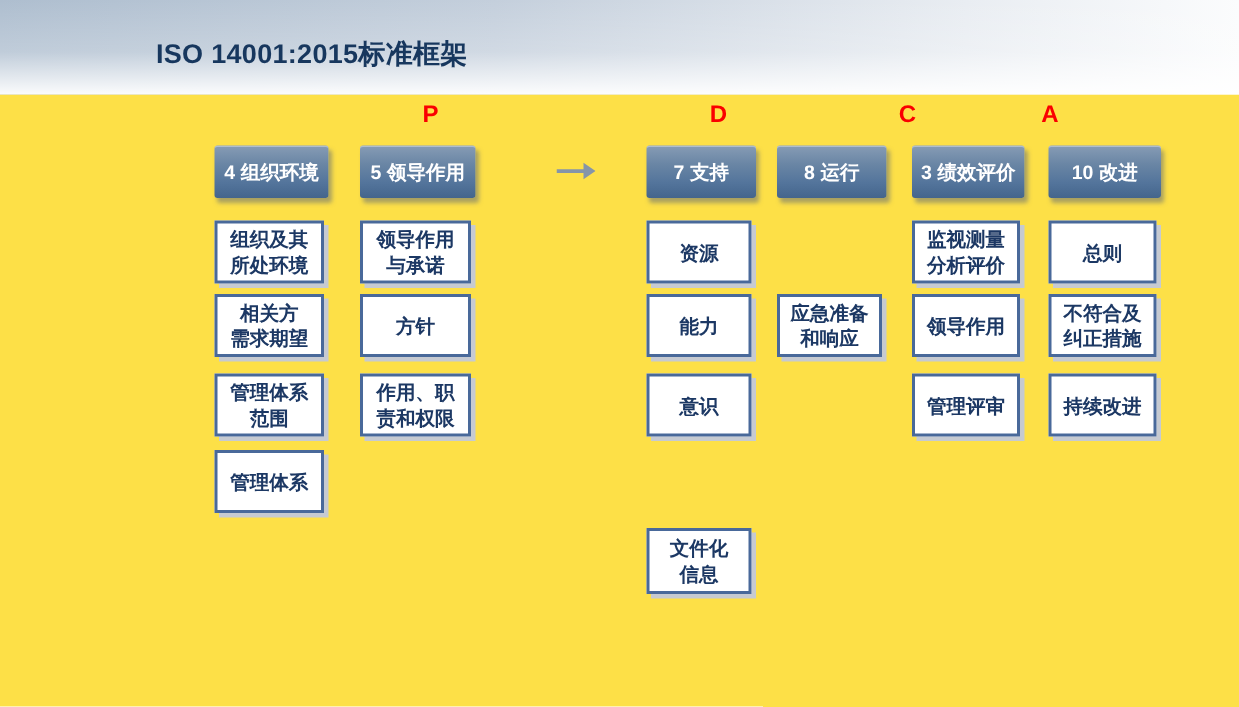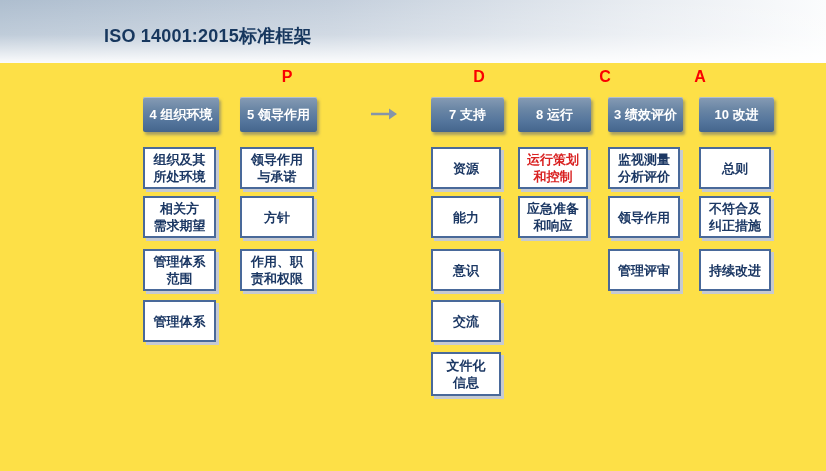--- a/index.html
+++ b/index.html
@@ -118,29 +118,26 @@
     <div class="sub-box r2">作用、职
 责和权限</div>
   </div>
 
 
   <div class="column col3">
     <div class="header-box hdr">7 支持</div>
     <div class="sub-box r1">能力</div>
     <div class="sub-box r0">资源</div>
     <div class="sub-box r2">意识</div>
-    <div class="sub-box r3">交流</div>
     <div class="sub-box r4">文件化
 信息</div>
   </div>
 
   <div class="column col4">
     <div class="header-box hdr">8 运行</div>
-    <div class="sub-box r0 em">运行策划
-和控制</div>
     <div class="sub-box r1">应急准备
 和响应</div>
   </div>
 
   <div class="column col5">
     <div class="header-box hdr">3 绩效评价</div>
     <div class="sub-box r0">监视测量
 分析评价</div>
     <div class="sub-box r1">领导作用</div>
     <div class="sub-box r2">管理评审</div>

